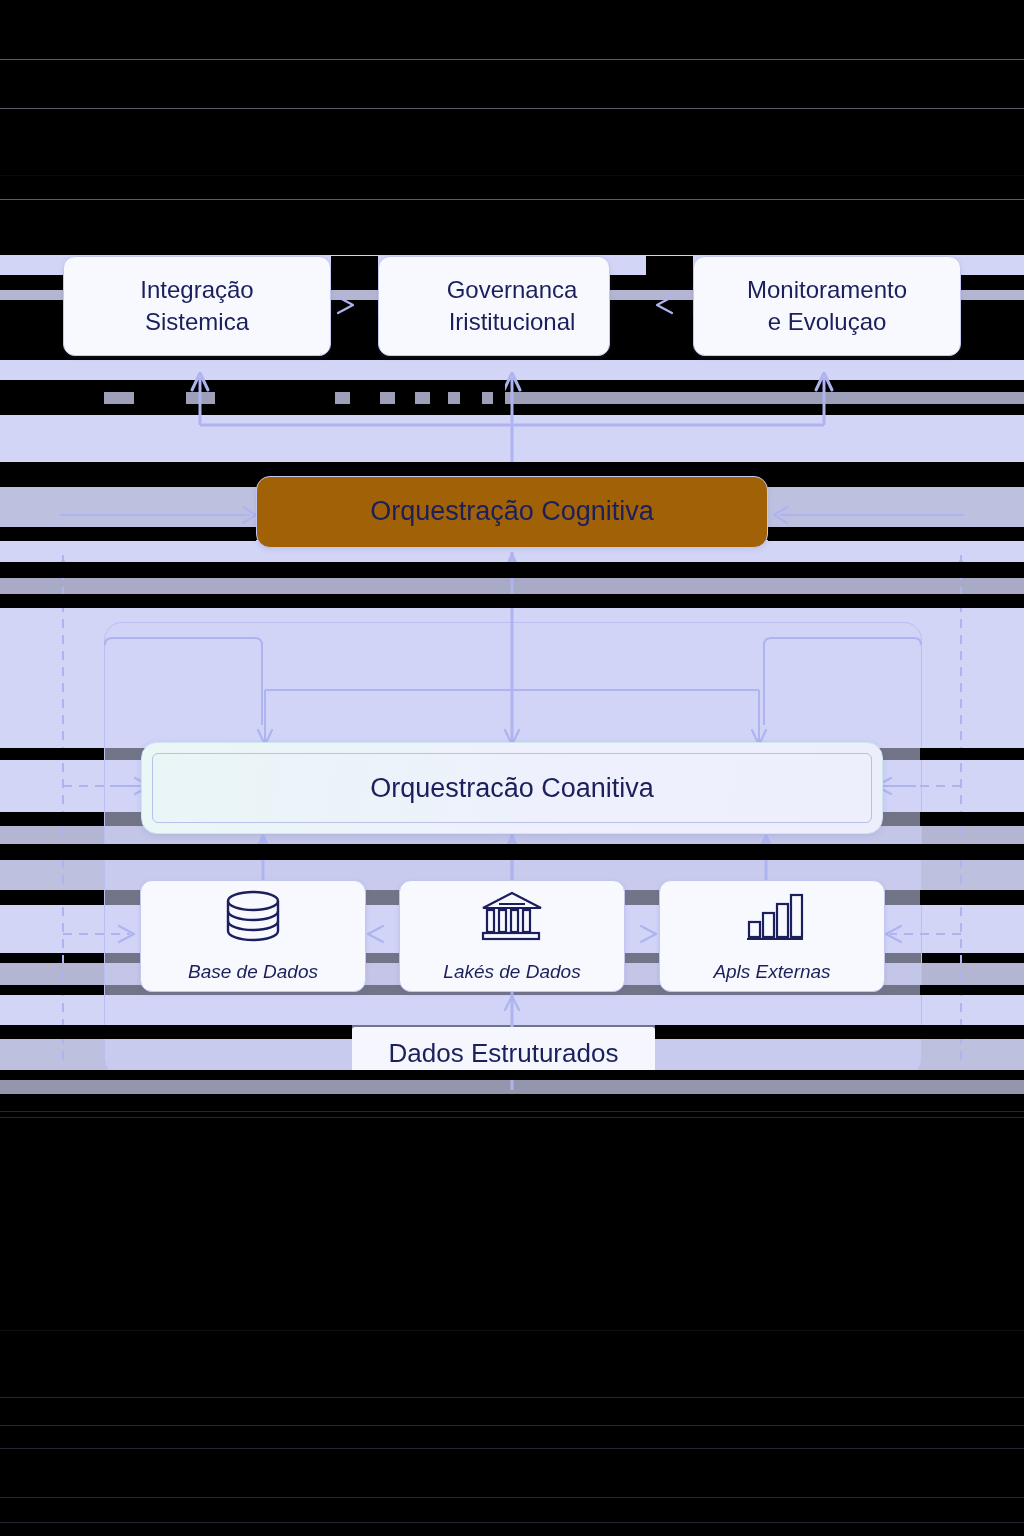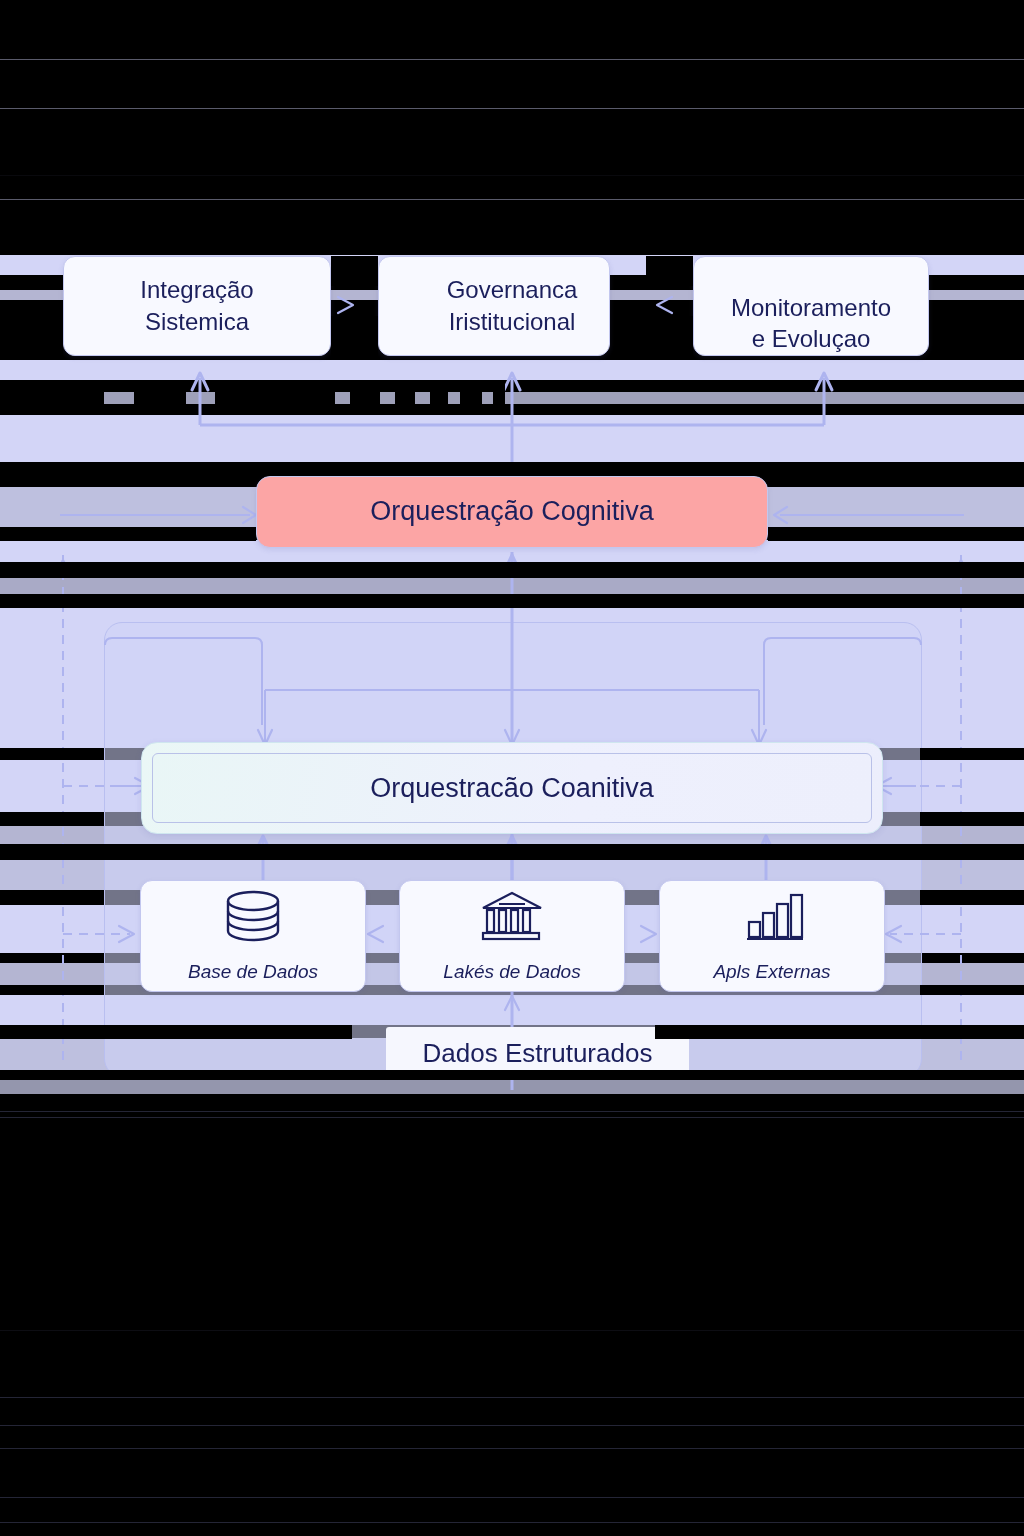--- a/index.html
+++ b/index.html
@@ -44,21 +44,21 @@
     align-items: center;
     justify-content: center;
     color: #1b1f5c;
     text-align: center;
     line-height: 1.32;
   }
   .card.top { font-size: 24px; }
   .card.orch1 {
     font-size: 27px;
     border-radius: 14px;
-    background: #fca5a5;
+    background: #a16207;
   }
   .orchwrap {
     position: absolute;
     border: 1px solid #cfe6ef;
     border-radius: 16px;
     background: linear-gradient(100deg,#eaf7f6 0%, #eef0fd 55%, #eceefc 100%);
     box-shadow: 0 2px 6px rgba(90,95,170,0.14);
     padding: 10px;
   }
   .orchinner {
@@ -209,21 +209,21 @@
   <div class="card top" style="left:63px;  top:256px; width:268px; height:100px;">
     <span>Integração</span>
     <span>Sistemica</span>
   </div>
 
   <div class="card top" style="left:378px; top:256px; width:232px; height:100px;padding-left:36px;">
     <span>Governanca</span>
     <span>Iristitucional</span>
   </div>
 
-  <div class="card top" style="left:693px; top:256px; width:236px; height:100px;justify-content:flex-end;">
+  <div class="card top" style="left:693px; top:256px; width:268px; height:100px;">
     <span>Monitoramento</span>
     <span>e Evoluçao</span>
   </div>
 
   <div class="card orch1" style="left:256px; top:476px; width:512px; height:72px;">
     <span>Orquestração Cognitiva</span>
   </div>
 
   <div class="orchwrap" style="left:141px; top:742px; width:742px; height:92px;">
     <div class="orchinner">
@@ -264,21 +264,21 @@
         <rect x="8" y="22" width="7" height="22" fill="none" stroke="#1b1f5c" stroke-width="2.2"></rect>
         <rect x="20" y="22" width="7" height="22" fill="none" stroke="#1b1f5c" stroke-width="2.2"></rect>
         <rect x="32" y="22" width="7" height="22" fill="none" stroke="#1b1f5c" stroke-width="2.2"></rect>
         <rect x="44" y="22" width="7" height="22" fill="none" stroke="#1b1f5c" stroke-width="2.2"></rect>
         <rect x="4" y="45" width="56" height="6" fill="none" stroke="#1b1f5c" stroke-width="2.2"></rect>
       </svg>
     </span>
     <span class="lbl">Lakés de Dados</span>
   </div>
 
-  <div class="plainlabel" style="left:352px; top:1027px; width:303px; height:52px;margin-left:34px;">
+  <div class="plainlabel" style="left:352px; top:1027px; width:303px; height:52px;">
     <span>Dados Estruturados</span>
   </div>
 
   <div class="blk" style="left:0;   top:275px; width:63px;  height:15px;"></div>
   <div class="blk" style="left:0;   top:300px; width:63px;  height:60px;"></div>
   <div class="blk" style="left:331px;top:256px; width:47px;  height:30px;"></div>
   <div class="blk" style="left:331px;top:316px; width:47px;  height:40px;"></div>
   <div class="blk" style="left:646px;top:256px; width:47px;  height:30px;"></div>
   <div class="blk" style="left:646px;top:316px; width:47px;  height:40px;"></div>
   <div class="blk" style="left:961px;top:275px; width:63px;  height:15px;"></div>

